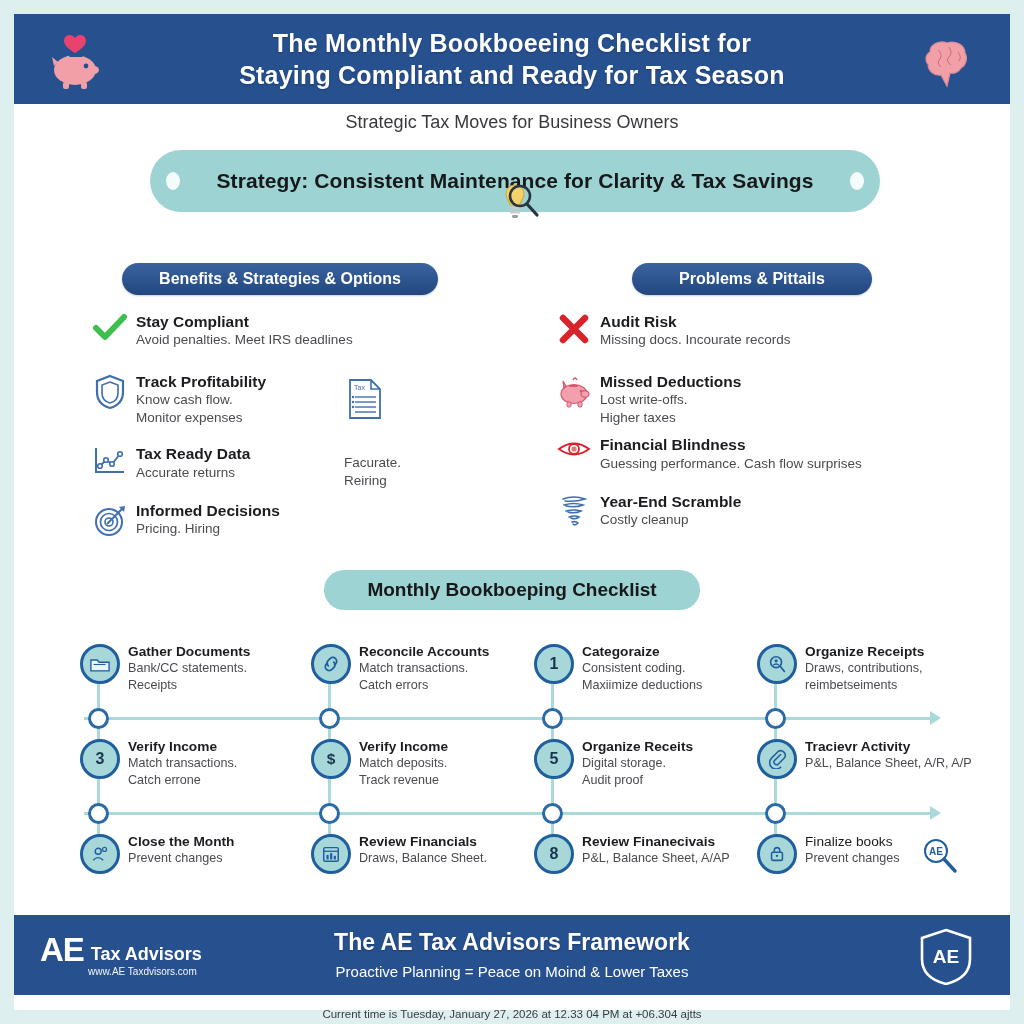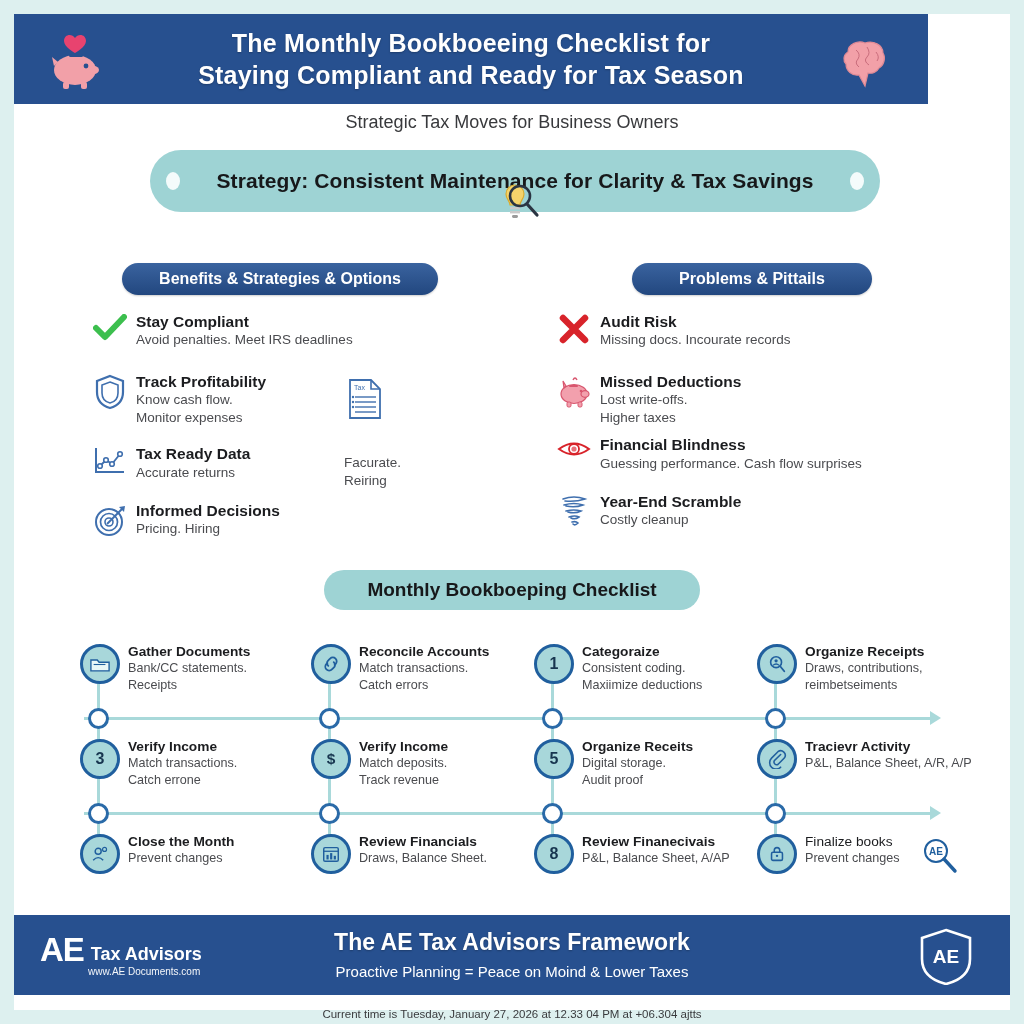--- a/index.html
+++ b/index.html
@@ -12,21 +12,21 @@
   .page{position:relative;width:1024px;height:1024px;}
 
   
   .card{
     position:absolute;left:14px;top:14px;width:996px;height:996px;
     background:#ffffff;
   }
 
   
   .header{
-    position:absolute;left:14px;top:14px;width:914px;height:90px;
+    position:absolute;left:14px;top:14px;width:996px;height:90px;
     background:#27508f;
     display:flex;align-items:center;justify-content:center;
   }
   .header-title{
     color:#ffffff;font-size:25px;font-weight:bold;line-height:1.28;
     text-align:center;letter-spacing:.2px;
     text-shadow:0 1px 2px rgba(0,0,0,.25);
   }
   .header-icon-left{position:absolute;left:30px;top:20px;width:62px;height:56px;}
   .header-icon-right{position:absolute;right:34px;top:24px;width:60px;height:52px;}
@@ -540,21 +540,21 @@
       <line x1="24" y1="23" x2="35" y2="35" stroke="#205f9e" stroke-width="3.4" stroke-linecap="round"></line>
     </svg>
   </span>
 
   <div class="footer">
     <div class="footer-logo">
       <div class="logo-row">
         <span class="logo-ae">AE</span>
         <span class="logo-name">Tax Advisors</span>
       </div>
-      <div class="logo-url">www.AE Documents.com</div>
+      <div class="logo-url">www.AE Taxdvisors.com</div>
     </div>
     <div class="footer-center">
       <div class="footer-title">The AE Tax Advisors Framework</div>
       <div class="footer-sub">Proactive Planning = Peace on Moind &amp; Lower Taxes</div>
     </div>
     <span class="footer-shield">
       <svg viewBox="0 0 56 58" width="56" height="58">
         <path d="M28 3 L52 11 v21 c0 16-12 22-24 25 C16 54 4 48 4 32 V11z" fill="none" stroke="#ffffff" stroke-width="2.6"></path>
         <text x="28" y="36" text-anchor="middle" font-family="Liberation Sans, sans-serif" font-size="19" font-weight="bold" fill="#ffffff">AE</text>
       </svg>

